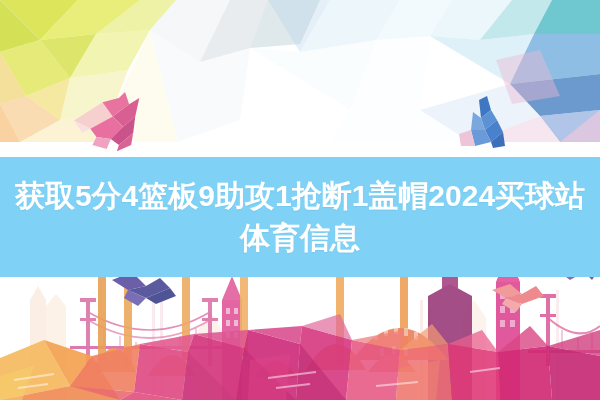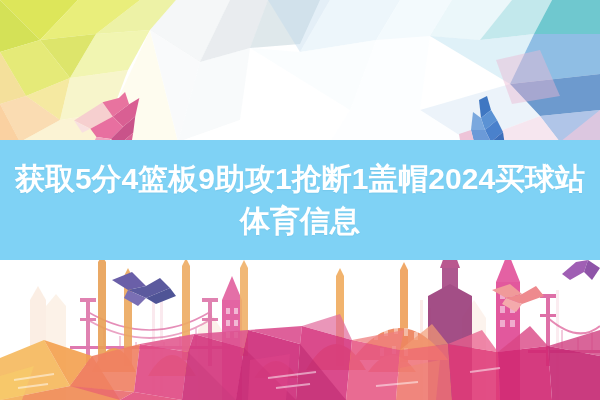--- a/index.html
+++ b/index.html
@@ -26,21 +26,21 @@
   }
   .layer svg {
     display: block;
     width: 600px;
     height: 400px;
   }
   
   #text-band {
     position: absolute;
     left: 0;
-    top: 140px;
+    top: 157px;
     width: 600px;
     height: 120px;
     background: #7fd2f5;
     z-index: 40;
     display: flex;
     flex-direction: column;
     align-items: center;
     justify-content: center;
     box-sizing: border-box;
     padding: 0 8px;

